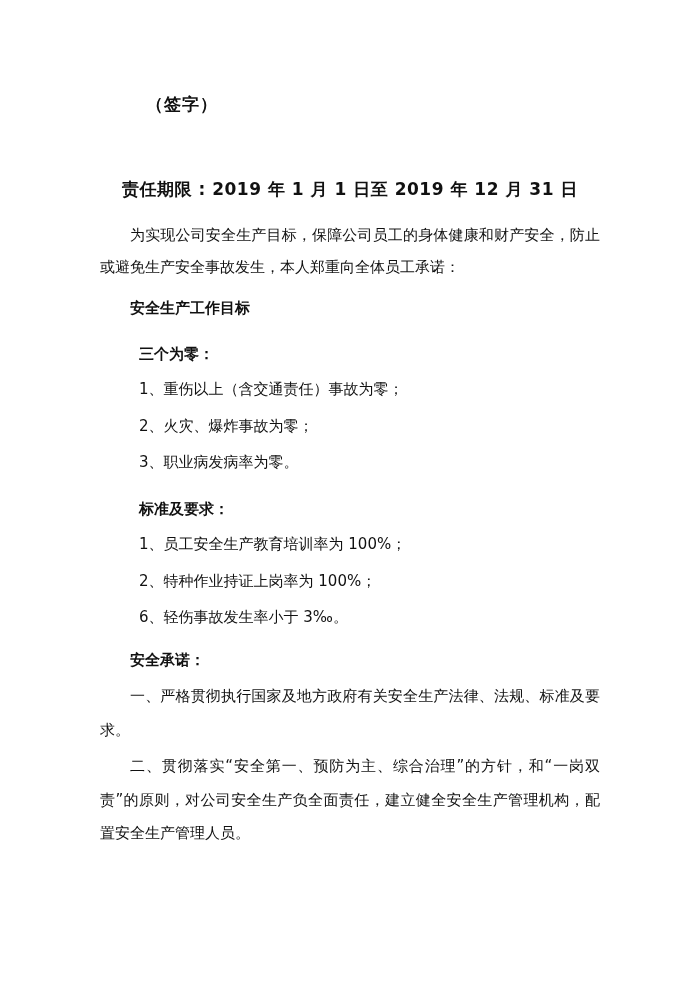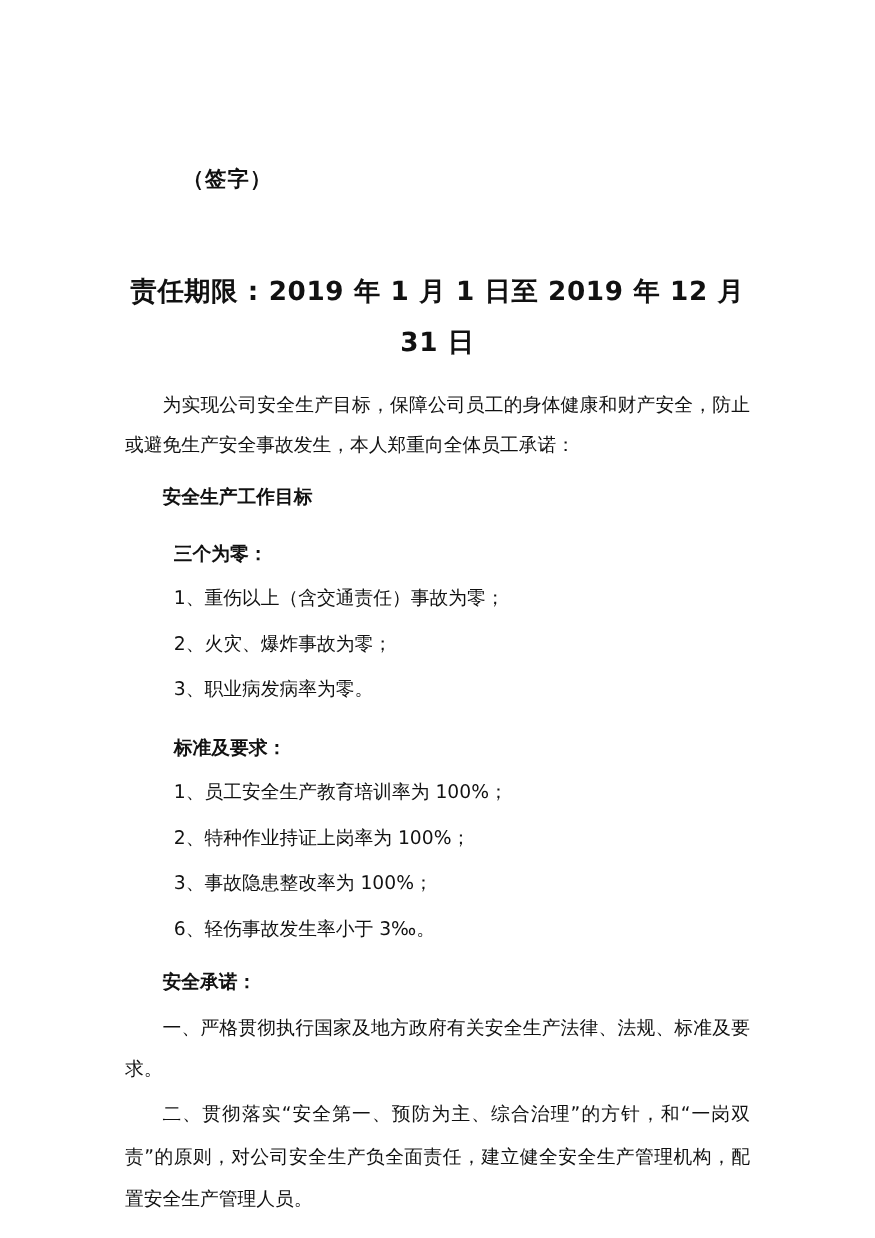--- a/index.html
+++ b/index.html
@@ -12,35 +12,35 @@
     background: #ffffff;
     font-family: "DejaVu Sans", "Liberation Sans", sans-serif;
     color: #000000;
     overflow: hidden;
   }
   .page {
     position: relative;
     width: 700px;
     height: 990px;
     box-sizing: border-box;
-    padding: 110px 100px 40px 100px;
+    padding: 70px 100px 40px 100px;
   }
   .doc-body {
     font-size: 15px;
     line-height: 1.95;
     color: #111;
   }
   .signature-line {
     font-size: 17px;
     font-weight: bold;
     letter-spacing: 1px;
     margin: 18px 0 0 46px;
   }
   .term-line {
-    font-size: 21px;
+    font-size: 17px;
     font-weight: bold;
     text-align: center;
     margin: 52px 0 14px 0;
     letter-spacing: 0.5px;
   }
   .para {
     margin: 0 0 6px 0;
     text-align: justify;
     text-justify: inter-ideograph;
     text-indent: 2em;
@@ -88,21 +88,20 @@
     <p class="subheading">三个为零：</p>
 
     <p class="item">1、重伤以上（含交通责任）事故为零；</p>
     <p class="item">2、火灾、爆炸事故为零；</p>
     <p class="item">3、职业病发病率为零。</p>
 
     <p class="subheading">标准及要求：</p>
 
     <p class="item">1、员工安全生产教育培训率为 100%；</p>
     <p class="item">2、特种作业持证上岗率为 100%；</p>
-    <p class="item">3、事故隐患整改率为 100%；</p>
     <p class="item">6、轻伤事故发生率小于 3‰。</p>
 
     <p class="heading">安全承诺：</p>
 
     <p class="clause">一、严格贯彻执行国家及地方政府有关安全生产法律、法规、标准及要求。</p>
     <p class="clause">二、贯彻落实“安全第一、预防为主、综合治理”的方针，和“一岗双责”的原则，对公司安全生产负全面责任，建立健全安全生产管理机构，配置安全生产管理人员。</p>
 
   </div>
 </div>
 

